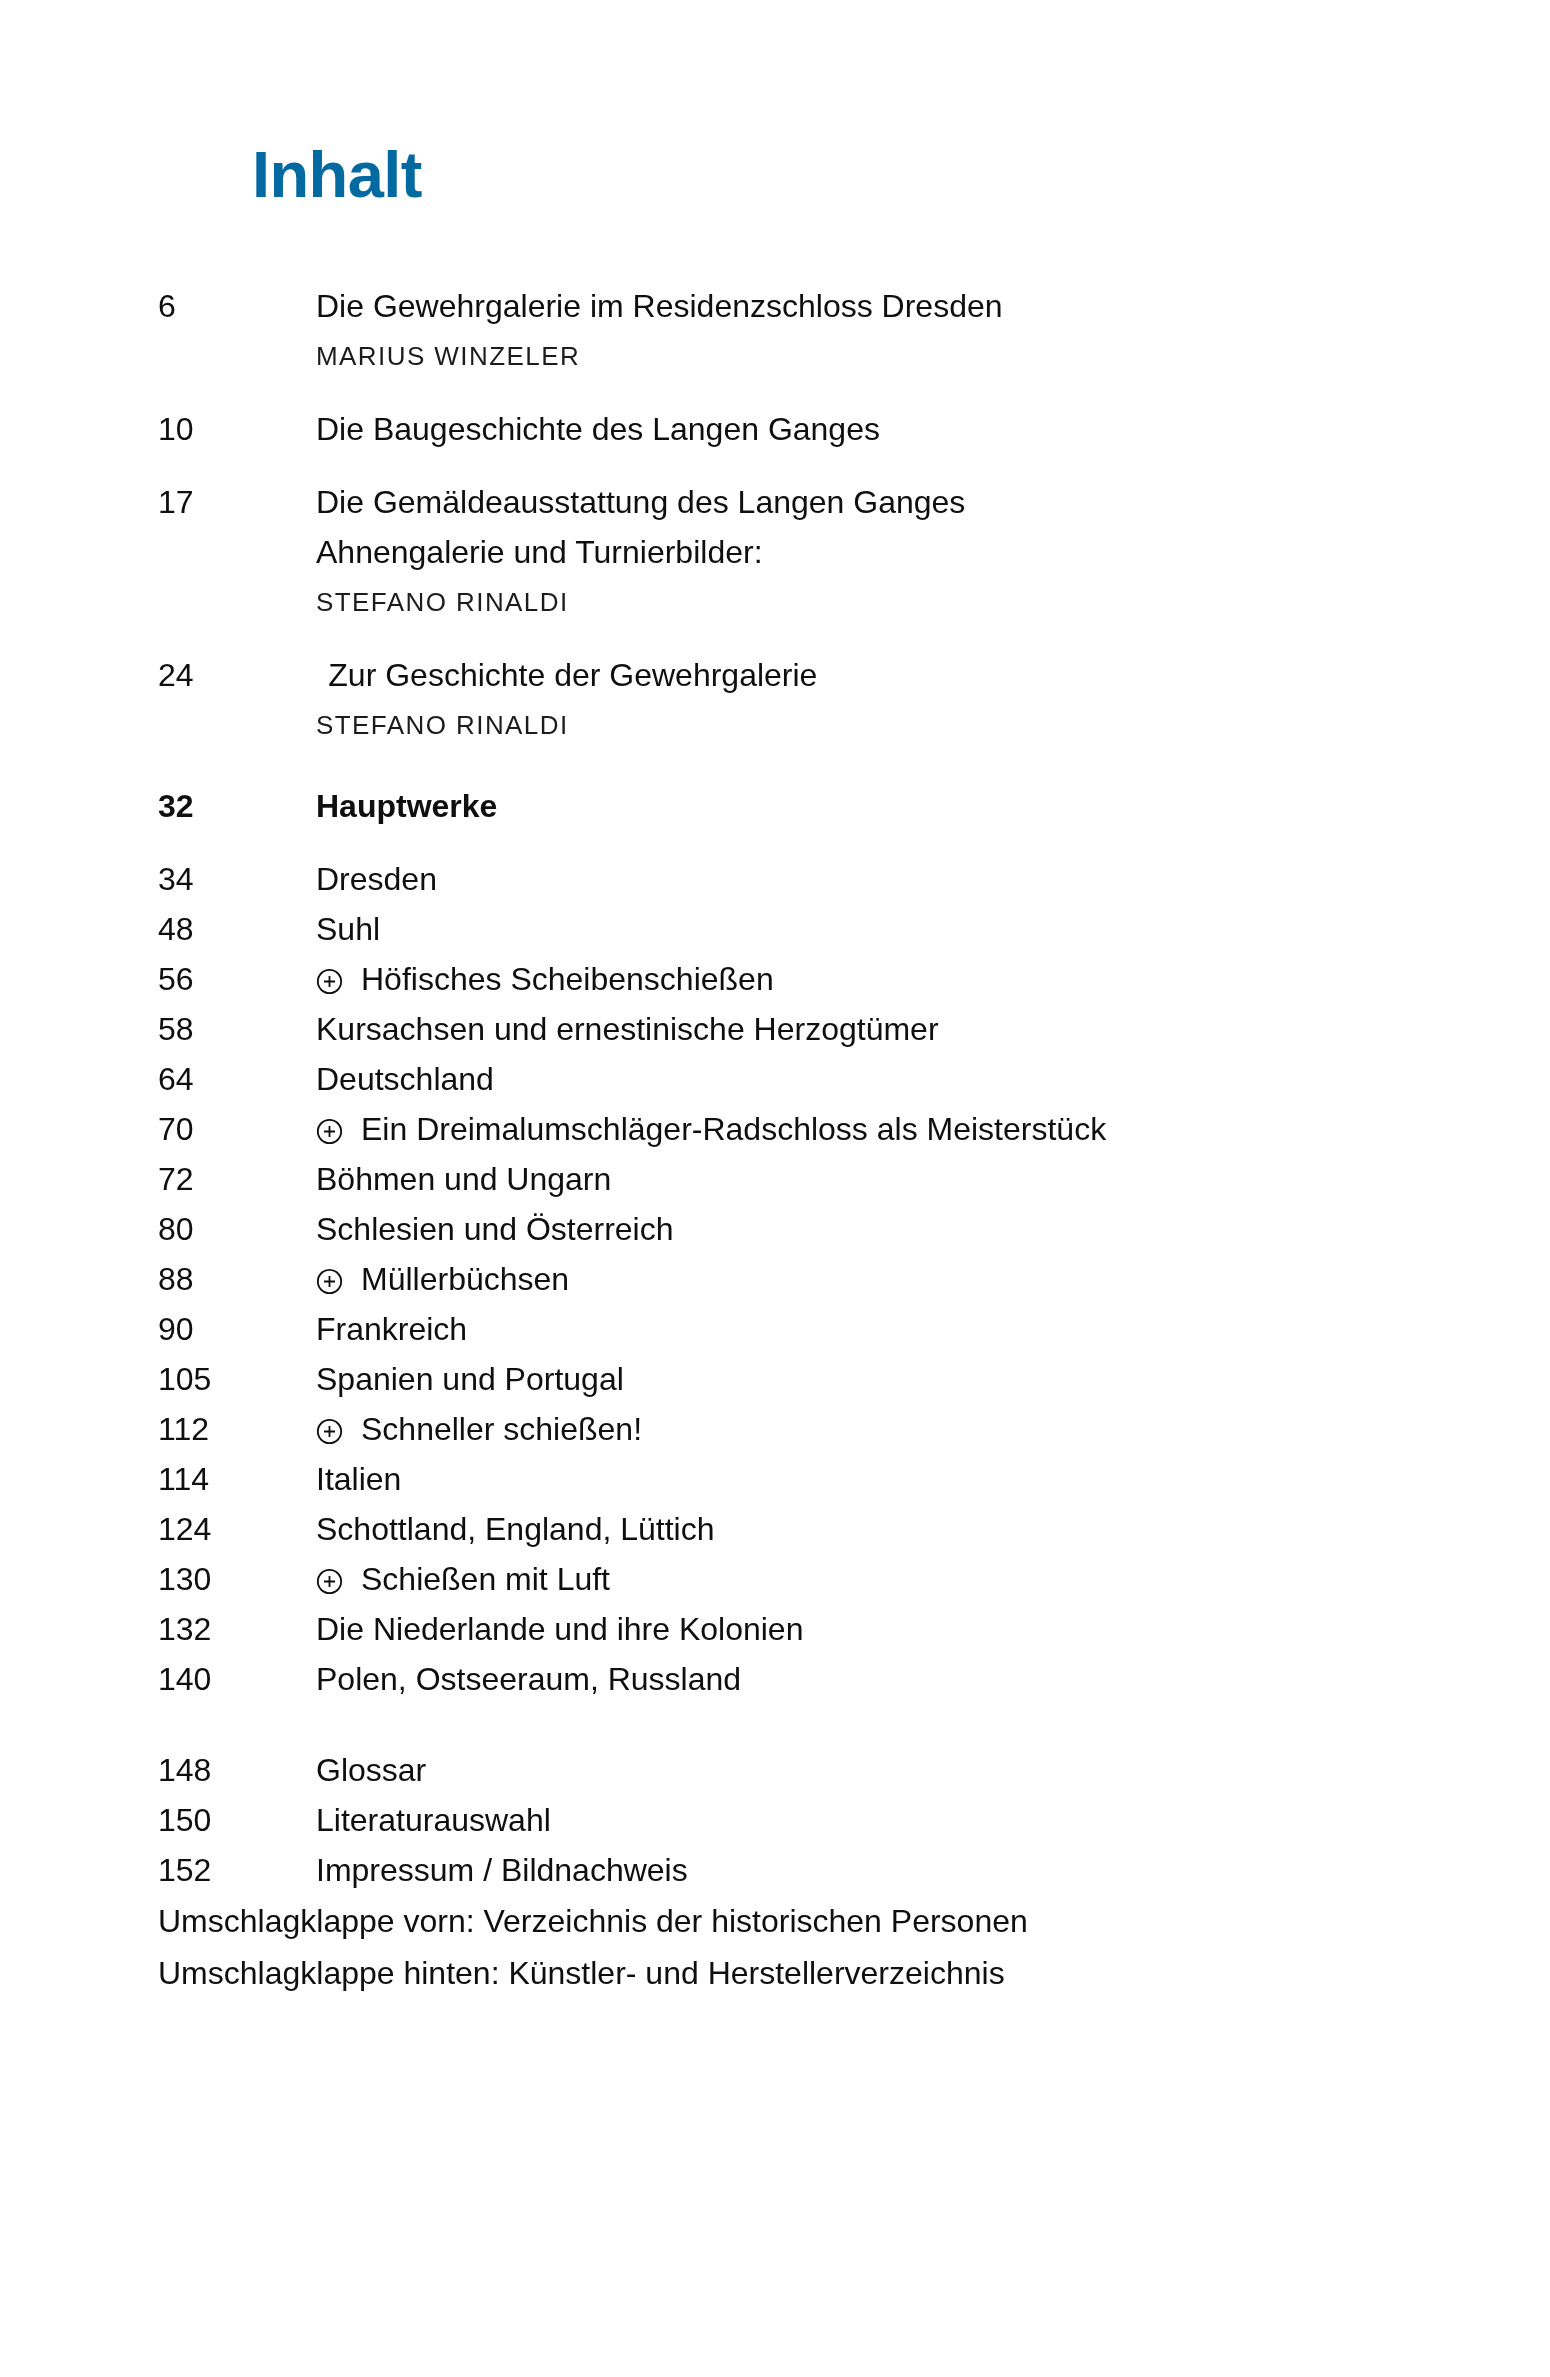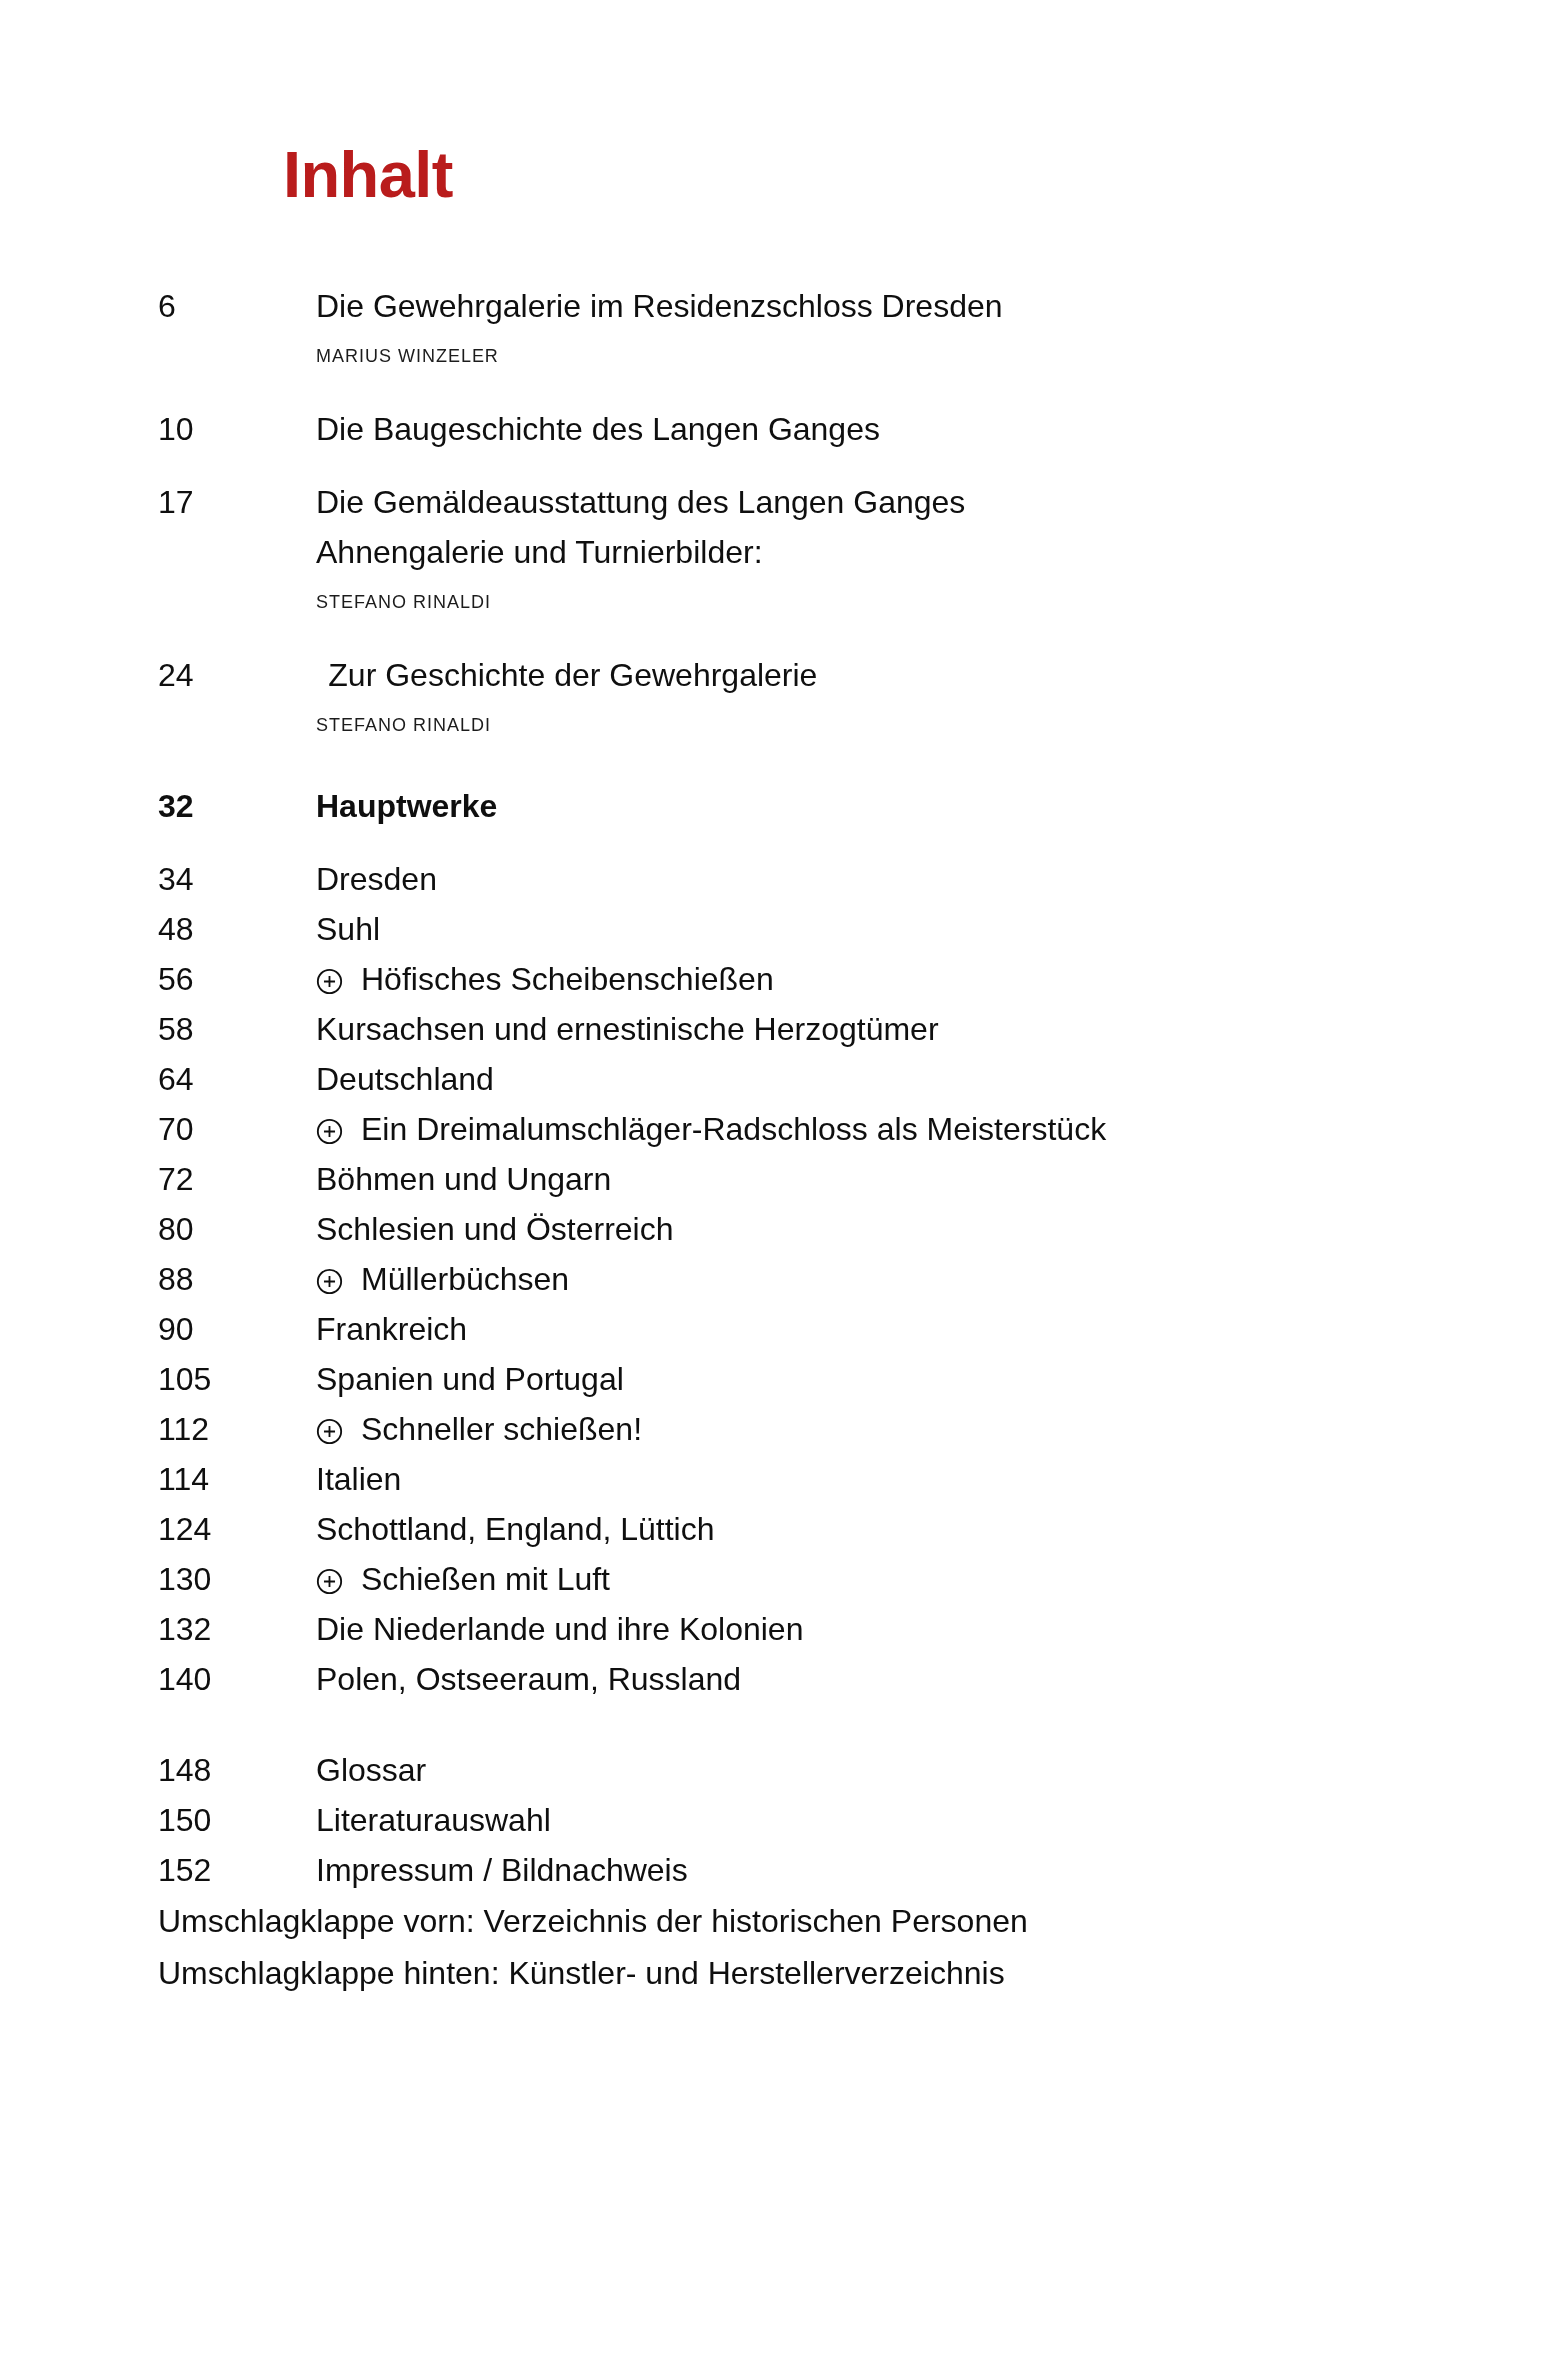--- a/index.html
+++ b/index.html
@@ -11,27 +11,27 @@
     position: relative;
     width: 1551px;
     height: 2377px;
     background: #ffffff;
     color: #0f0f0f;
     font-family: "Liberation Sans", "DejaVu Sans", sans-serif;
     overflow: hidden;
   }
   .page-title {
     position: absolute;
-    left: 283px;
+    left: 252px;
     top: 98px;
     font-size: 65px;
     line-height: 1;
     font-weight: 800;
     letter-spacing: -0.6px;
-    color: #b91c1c;
+    color: #0369a1;
   }
   .toc {
     position: absolute;
     left: 158px;
     top: 281px;
     width: 1279px;
     font-size: 32px;
     line-height: 50px;
     font-weight: 400;
   }
@@ -42,21 +42,21 @@
   .num {
     flex: 0 0 110px;
     width: 110px;
   }
   .content {
     flex: 1 1 auto;
     margin-left: 48px;
   }
   .essay { margin-bottom: 23px; }
   .essay-author {
-    font-size: 18px;
+    font-size: 26px;
     line-height: 50px;
     letter-spacing: 0.055em;
     color: #1c1c1c;
   }
   .indent { padding-left: 12.3px; }
   .section-header {
     margin-top: 31px;
     margin-bottom: 23px;
     font-weight: 700;
   }

